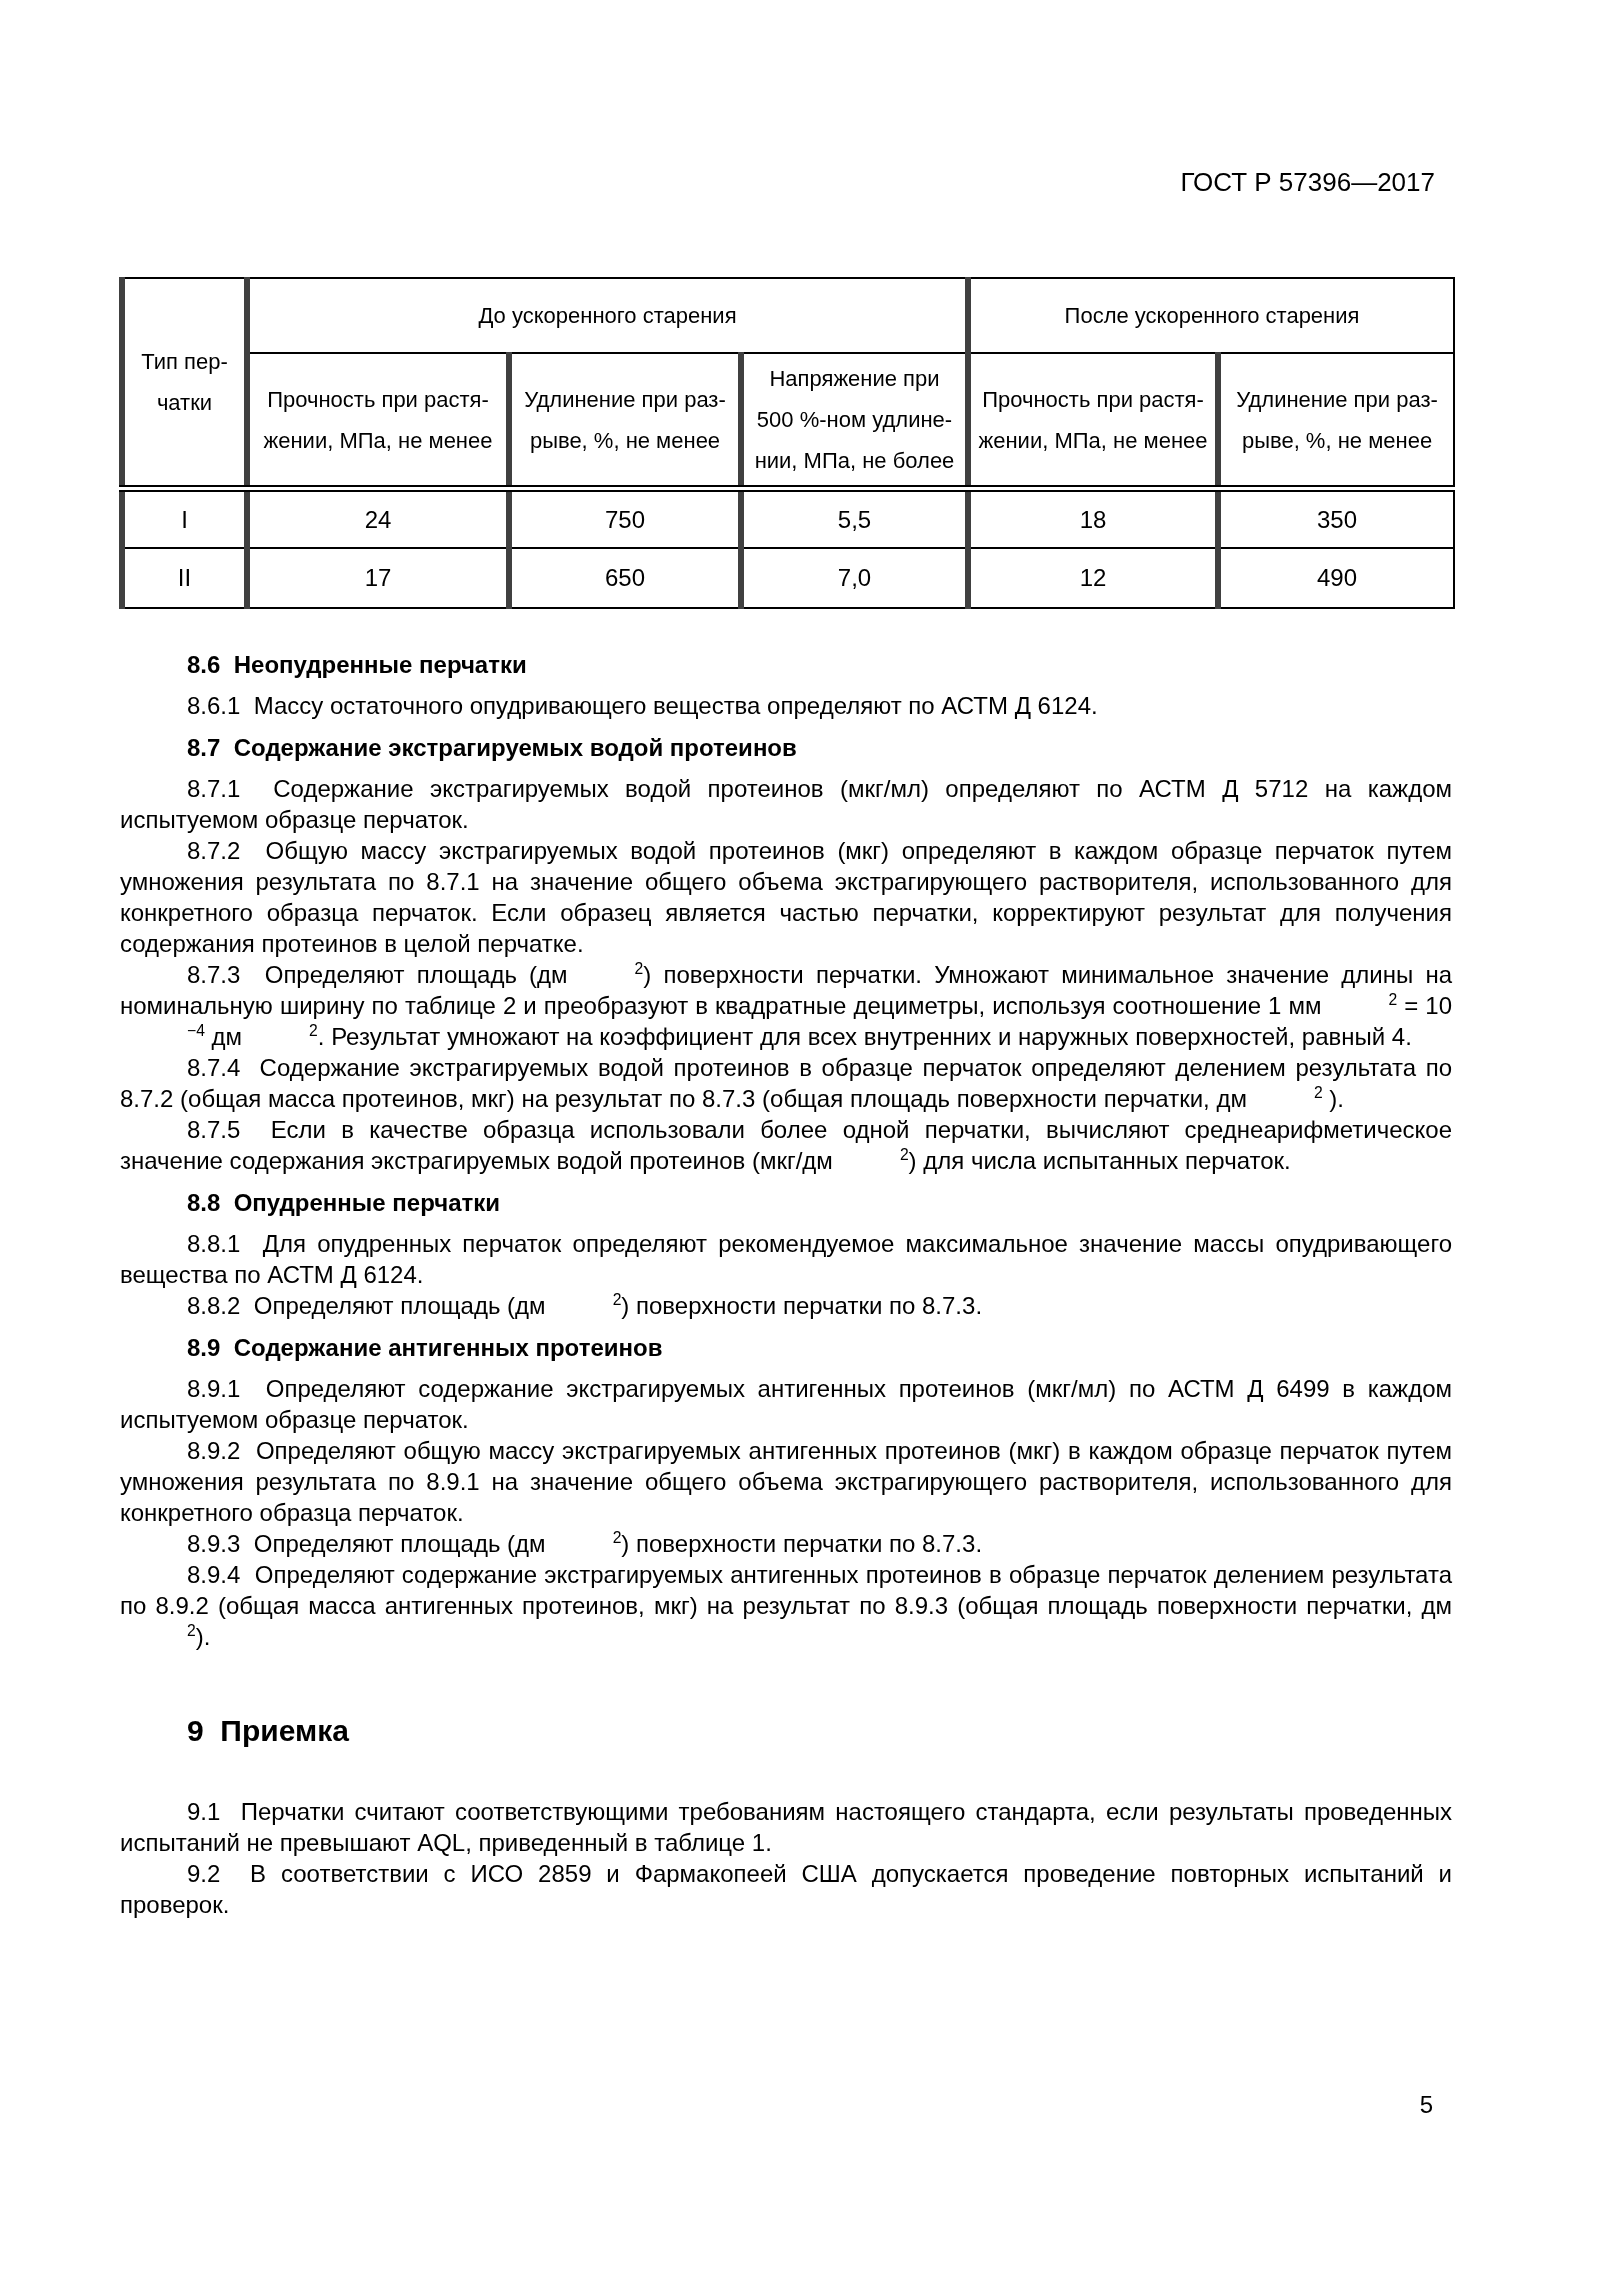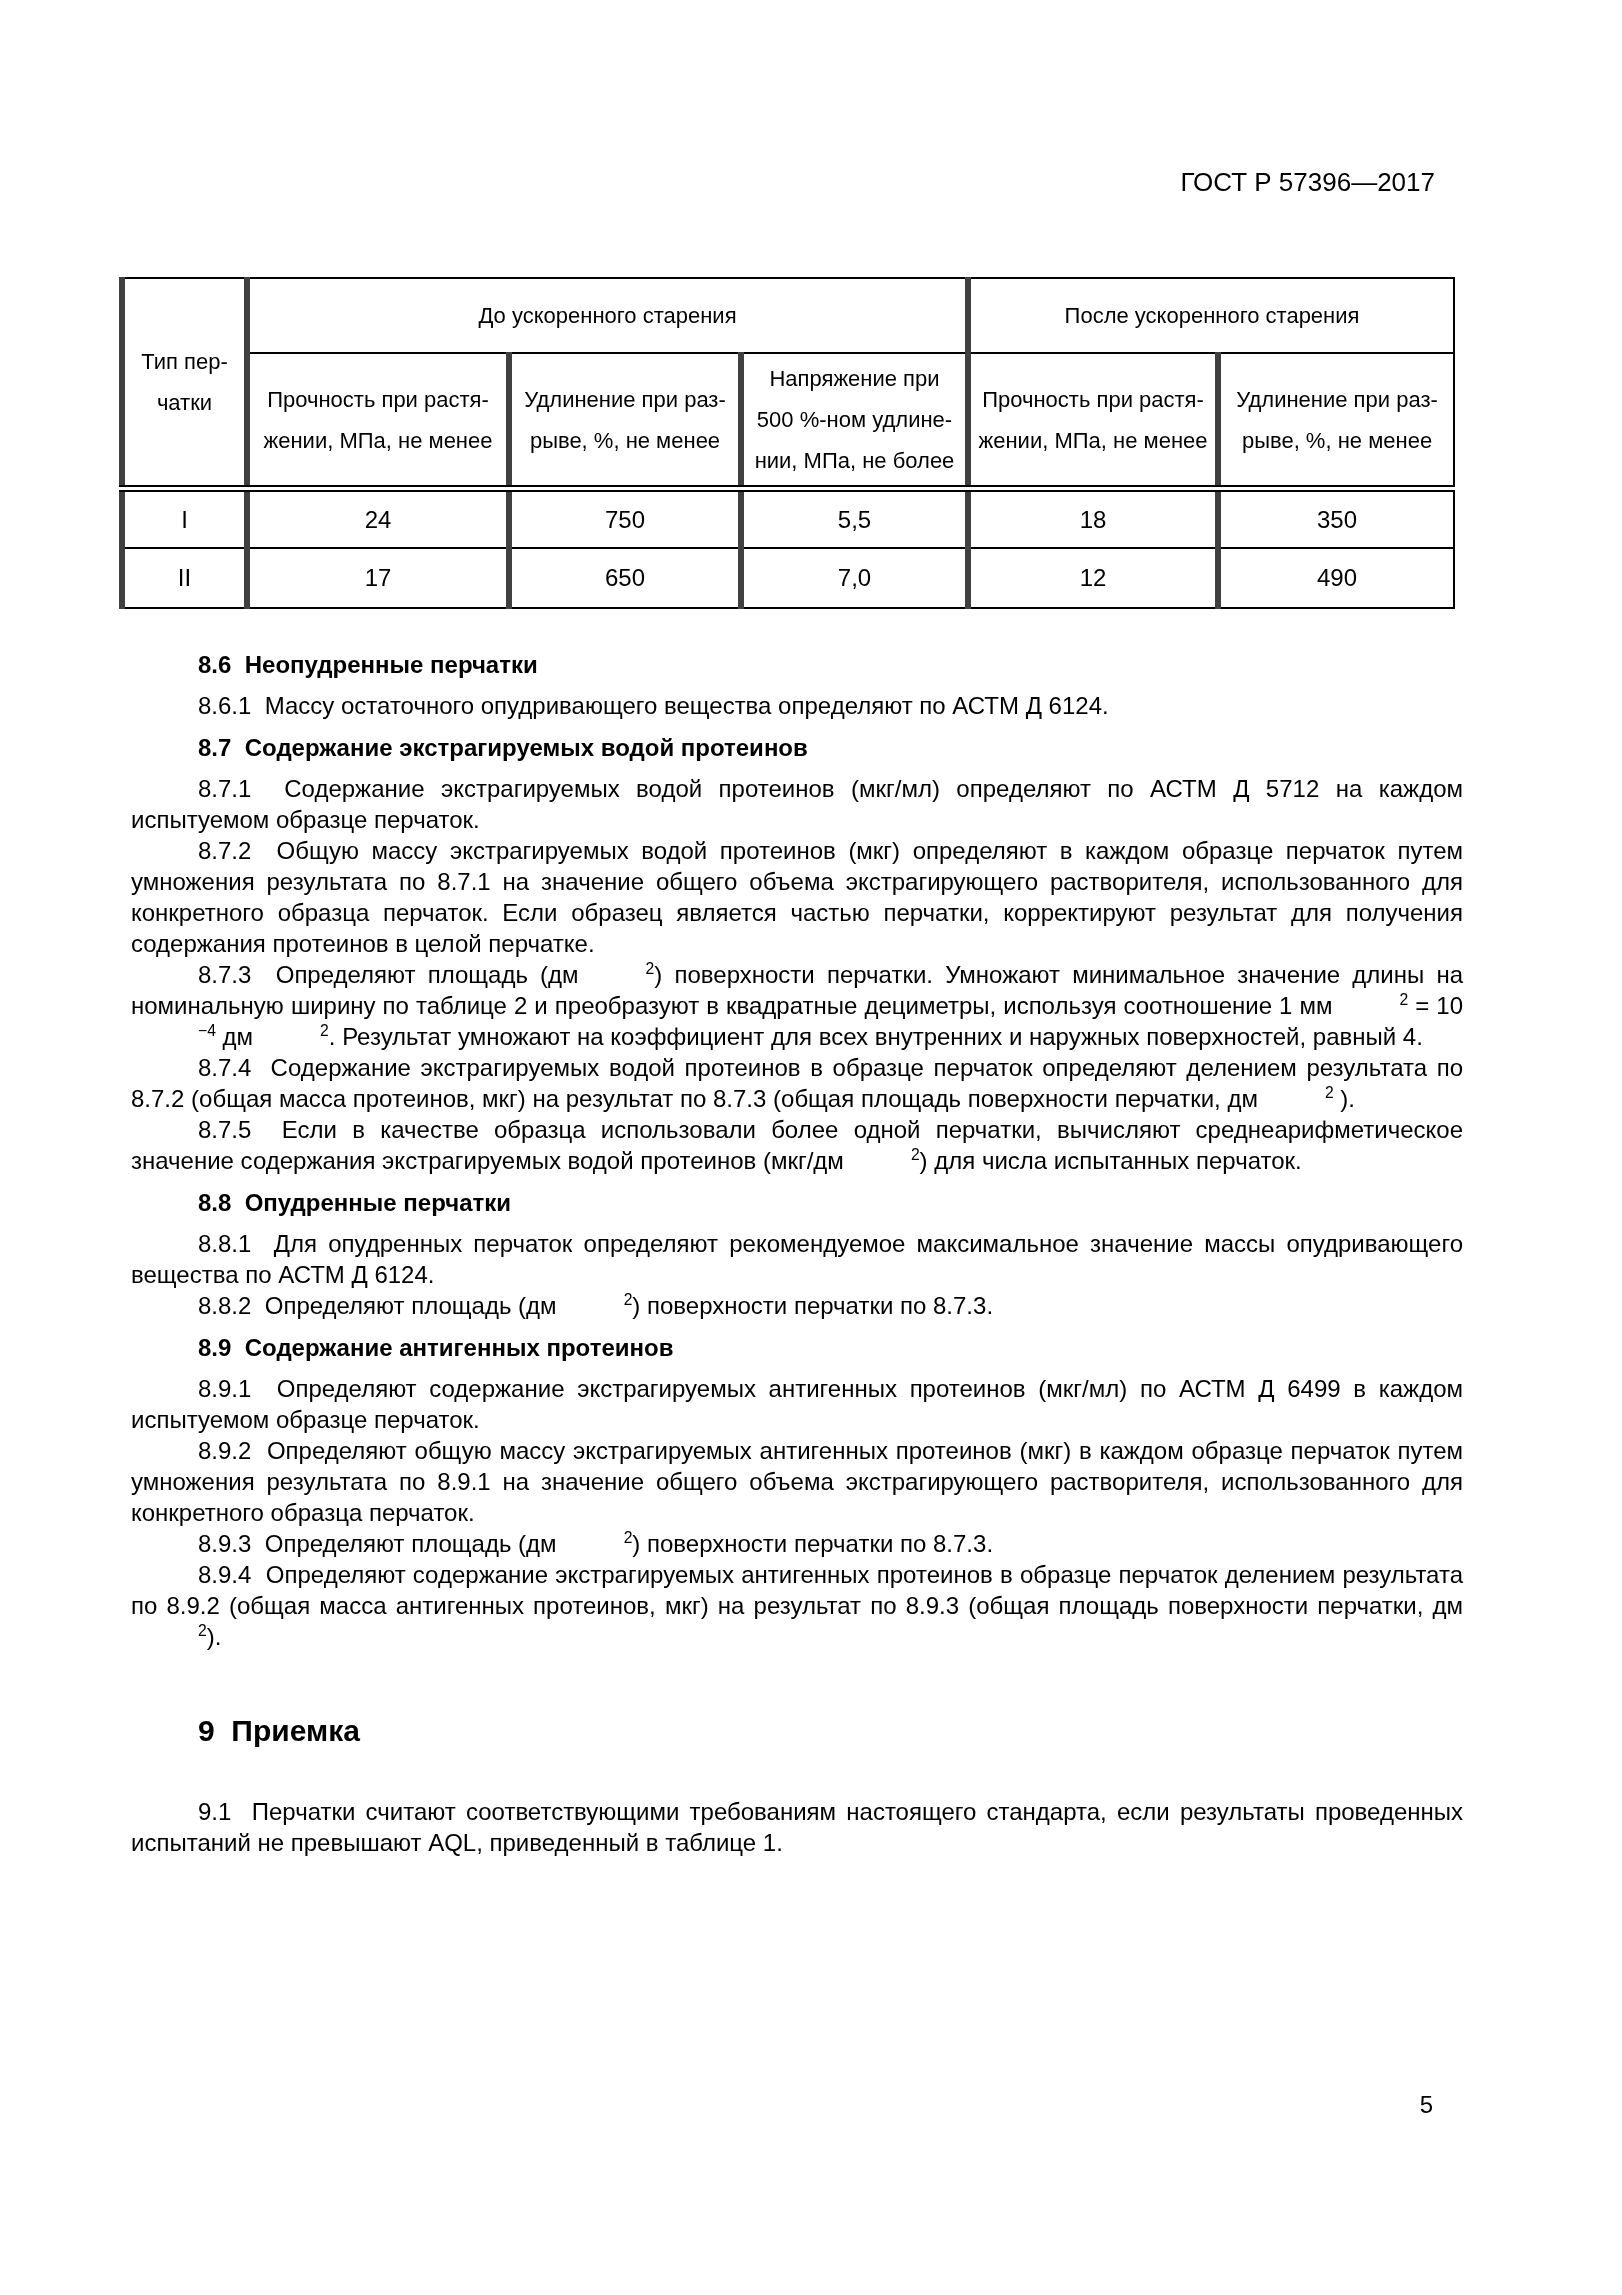--- a/index.html
+++ b/index.html
@@ -69,21 +69,21 @@
   table.gost thead tr.sub-row th { border-bottom: 7.2px double #000; }
   table.gost tbody td {
     font-size: 24px;
     border-top: 2px solid #000;
   }
   table.gost tbody tr.r1 td { height: 55px; }
   table.gost tbody tr.r2 td { height: 58px; margin-left: 38px; }
   .sections {
     position: absolute;
     top: 638px;
-    left: 131px;
+    left: 120px;
     width: 1332px;
   }
   .sections .p {
     margin: 0;
     font-size: 24px;
     line-height: 31px;
     text-align: justify;
     text-indent: 67px;
   }
   .sections .h3 {
@@ -185,18 +185,19 @@
       <div class="h3">8.8&nbsp; Опудренные перчатки</div>
       <div class="p">8.8.1&nbsp; Для опудренных перчаток определяют рекомендуемое максимальное значение массы опудривающего вещества по АСТМ Д 6124.</div>
       <div class="p">8.8.2&nbsp; Определяют площадь (дм<span class="sup">2</span>) поверхности перчатки по 8.7.3.</div>
       <div class="h3">8.9&nbsp; Содержание антигенных протеинов</div>
       <div class="p">8.9.1&nbsp; Определяют содержание экстрагируемых антигенных протеинов (мкг/мл) по АСТМ Д 6499 в каждом испытуемом образце перчаток.</div>
       <div class="p">8.9.2&nbsp; Определяют общую массу экстрагируемых антигенных протеинов (мкг) в каждом образце перчаток путем умножения результата по 8.9.1 на значение общего объема экстрагирующего растворителя, использованного для конкретного образца перчаток.</div>
       <div class="p">8.9.3&nbsp; Определяют площадь (дм<span class="sup">2</span>) поверхности перчатки по 8.7.3.</div>
       <div class="p">8.9.4&nbsp; Определяют содержание экстрагируемых антигенных протеинов в образце перчаток делением результата по 8.9.2 (общая масса антигенных протеинов, мкг) на результат по 8.9.3 (общая площадь поверхности перчатки, дм<span class="sup">2</span>).</div>
       <div class="h2">9&nbsp; Приемка</div>
       <div class="p">9.1&nbsp; Перчатки считают соответствующими требованиям настоящего стандарта, если результаты проведенных испытаний не превышают AQL, приведенный в таблице 1.</div>
+      <div class="p">9.2&nbsp; В соответствии с ИСО 2859 и Фармакопеей США допускается проведение повторных испытаний и проверок.</div>
     </div>
 
   <div class="page-number">5</div>
 
 </div>
 
 
 </body></html>

